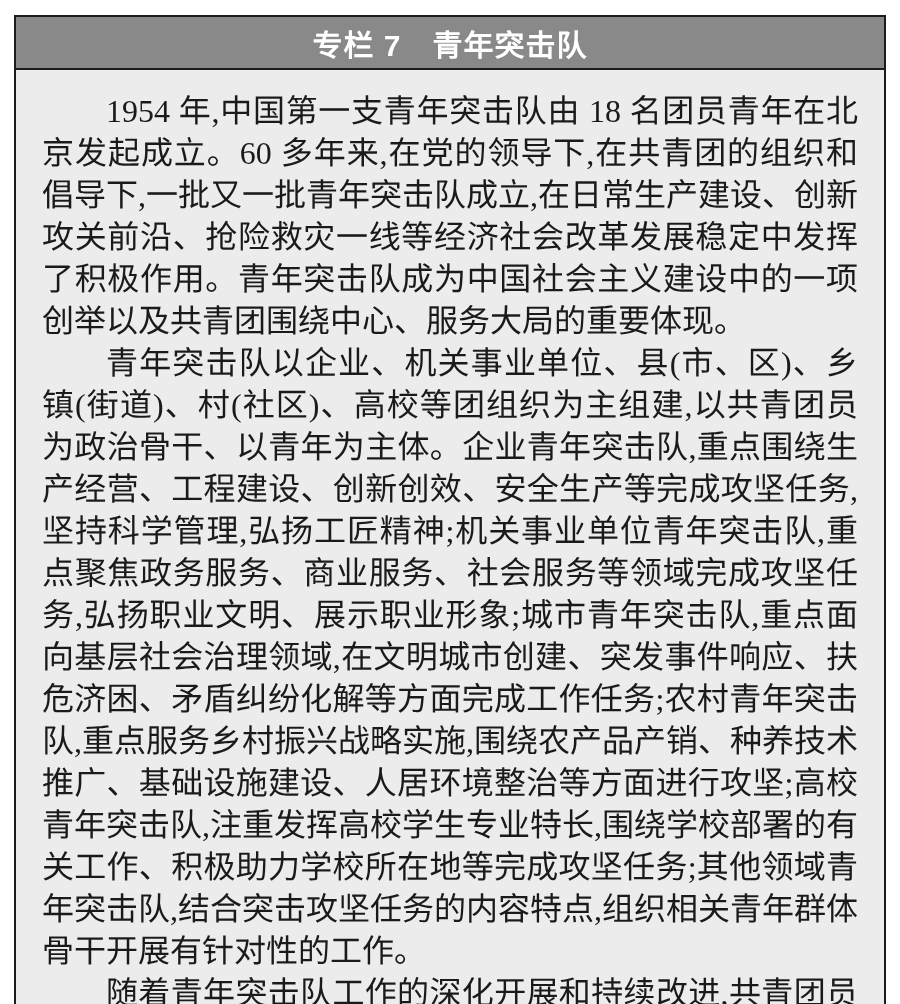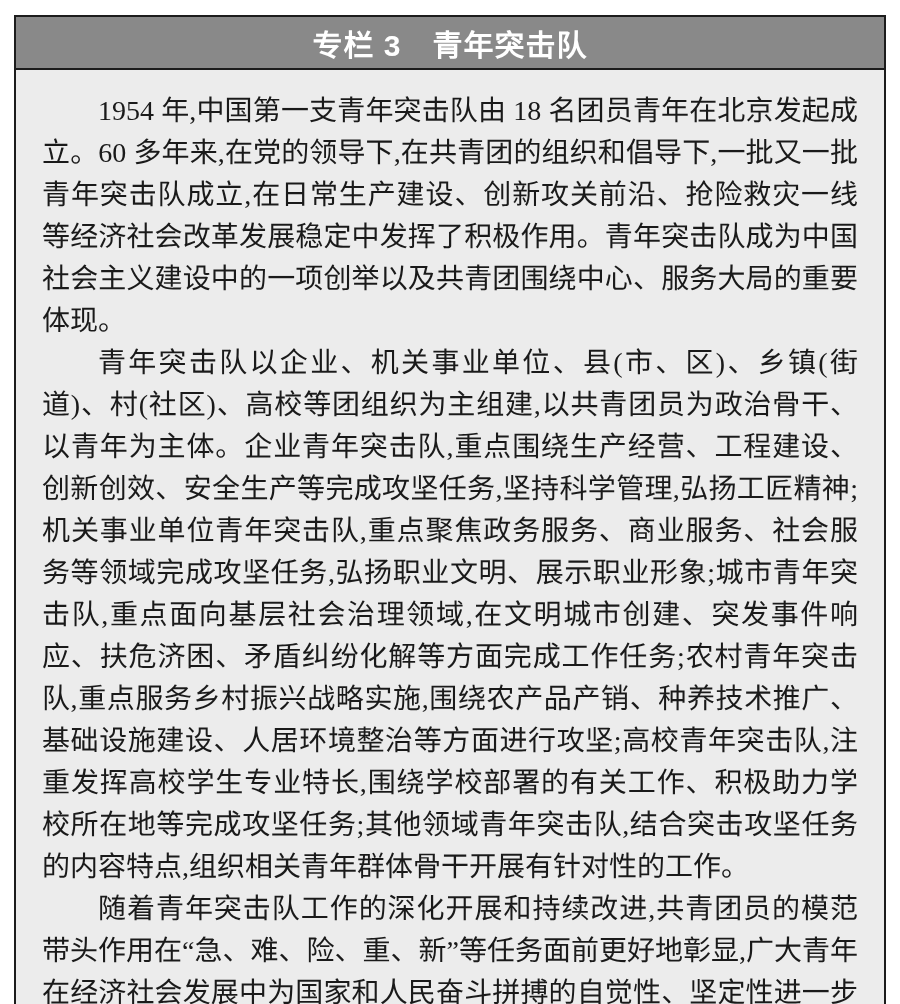--- a/index.html
+++ b/index.html
@@ -43,33 +43,33 @@
     color: var(--title-color);
     letter-spacing: 1px;
     white-space: pre;
   }
   .panel-body {
     padding: 20px 26px 16px 26px;
     background: var(--body-bg);
   }
   .panel-body p {
     margin: 0;
-    font-size: 28px;
+    font-size: 32px;
     line-height: 42px;
     color: var(--text-color);
     text-align: justify;
     text-indent: 2em;
     word-break: break-all;
   }
 </style>
 </head>
 <body>
 
 <div class="panel">
   <div class="panel-header">
-    <span class="panel-title">专栏 3　青年突击队</span>
+    <span class="panel-title">专栏 7　青年突击队</span>
   </div>
   <div class="panel-body">
     <p>1954 年,中国第一支青年突击队由 18 名团员青年在北京发起成立。60 多年来,在党的领导下,在共青团的组织和倡导下,一批又一批青年突击队成立,在日常生产建设、创新攻关前沿、抢险救灾一线等经济社会改革发展稳定中发挥了积极作用。青年突击队成为中国社会主义建设中的一项创举以及共青团围绕中心、服务大局的重要体现。</p>
     <p>青年突击队以企业、机关事业单位、县(市、区)、乡镇(街道)、村(社区)、高校等团组织为主组建,以共青团员为政治骨干、以青年为主体。企业青年突击队,重点围绕生产经营、工程建设、创新创效、安全生产等完成攻坚任务,坚持科学管理,弘扬工匠精神;机关事业单位青年突击队,重点聚焦政务服务、商业服务、社会服务等领域完成攻坚任务,弘扬职业文明、展示职业形象;城市青年突击队,重点面向基层社会治理领域,在文明城市创建、突发事件响应、扶危济困、矛盾纠纷化解等方面完成工作任务;农村青年突击队,重点服务乡村振兴战略实施,围绕农产品产销、种养技术推广、基础设施建设、人居环境整治等方面进行攻坚;高校青年突击队,注重发挥高校学生专业特长,围绕学校部署的有关工作、积极助力学校所在地等完成攻坚任务;其他领域青年突击队,结合突击攻坚任务的内容特点,组织相关青年群体骨干开展有针对性的工作。</p>
     <p>随着青年突击队工作的深化开展和持续改进,共青团员的模范带头作用在“急、难、险、重、新”等任务面前更好地彰显,广大青年在经济社会发展中为国家和人民奋斗拼搏的自觉性、坚定性进一步提升。</p>
   </div>
 </div>
 
 </body></html>

